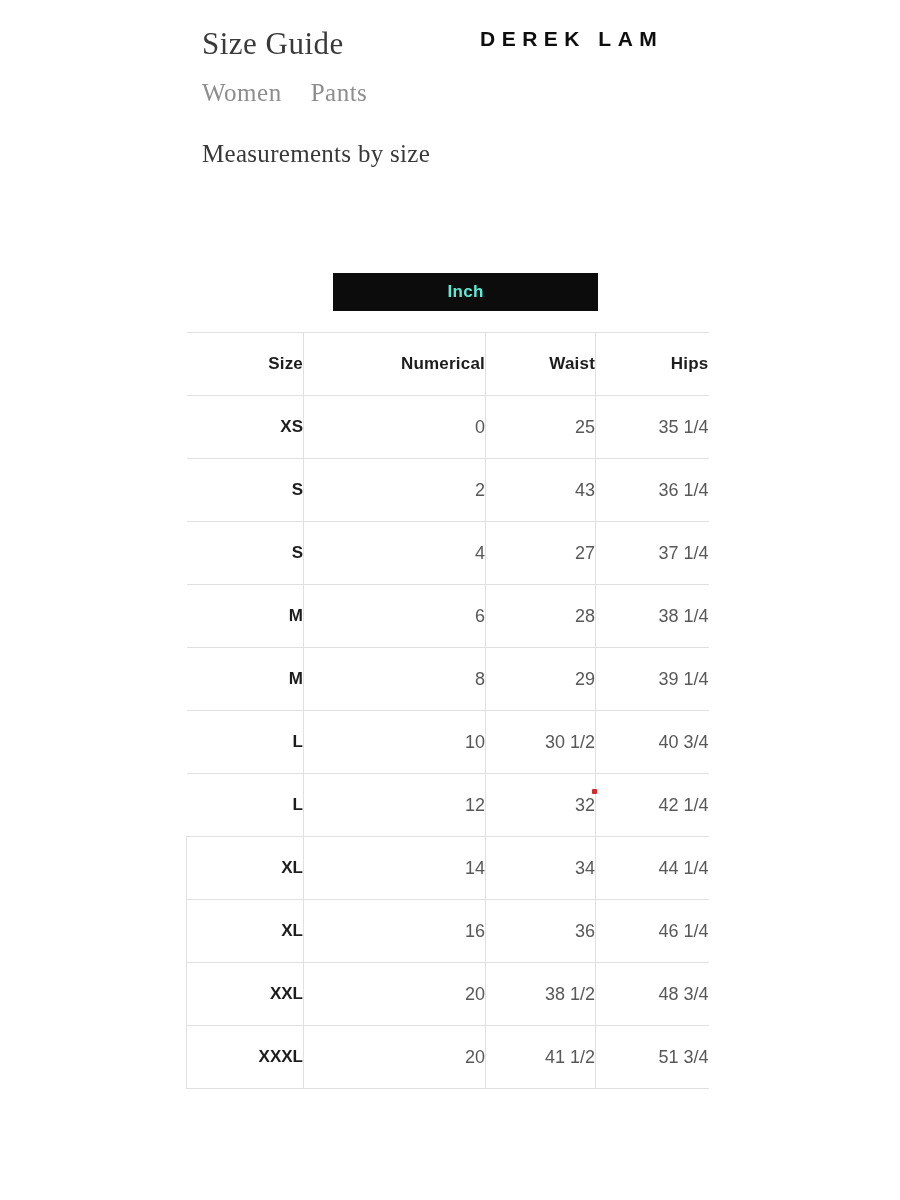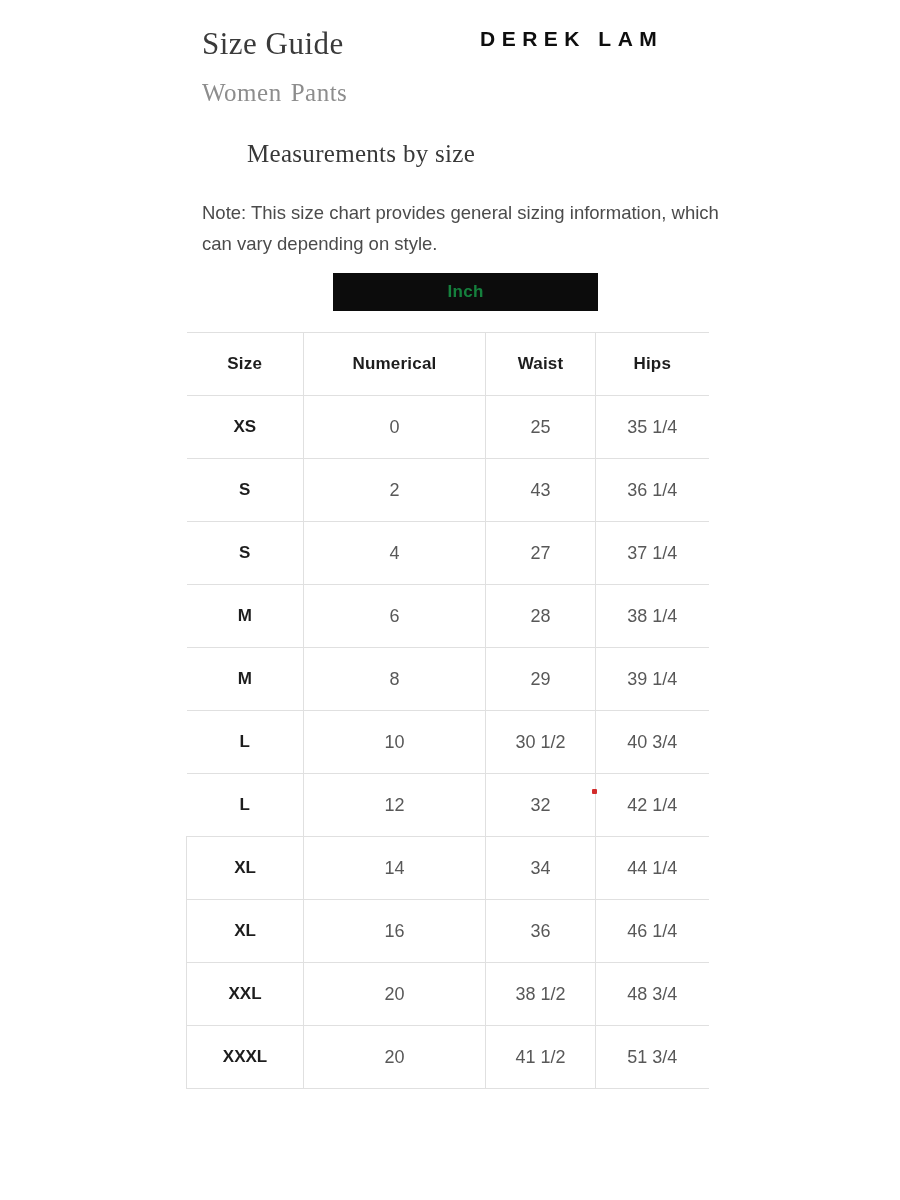--- a/index.html
+++ b/index.html
@@ -23,76 +23,75 @@
   }
   .breadcrumb {
     position: absolute;
     left: 202px; top: 79px;
     font-family: "Liberation Serif", serif;
     font-size: 25px;
     color: #8d8d8d;
     letter-spacing: 0.5px;
   }
   .breadcrumb span { cursor: pointer; }
-  .breadcrumb .crumb-gender { margin-right: 9px; }
+  .breadcrumb .crumb-gender { margin-right: 29px; }
   .brand-logo {
     position: absolute;
     left: 480px; top: 25px;
     font-size: 21px;
     font-weight: 700;
     color: #0e0e0e;
     letter-spacing: 6.5px;
     line-height: 28px;
     white-space: nowrap;
   }
   .section-title {
     position: absolute;
     left: 202px; top: 140px;
     font-family: "Liberation Serif", serif;
     font-size: 25px;
     font-weight: 400;
     color: #383838;
     letter-spacing: 0.3px;
-    margin-left: 45px;
   }
   .note {
     position: absolute;
     left: 202px; top: 197px;
     width: 528px;
     font-size: 18.5px;
     color: #4b4b4b;
     line-height: 31px;
   }
   .unit-button {
     position: absolute;
     left: 333px; top: 273px;
     width: 265px; height: 38px;
     background: #0c0c0c;
-    color: #15803d;
+    color: #5eead4;
     border: none;
     font-family: "Liberation Sans", sans-serif;
     font-size: 17px;
     font-weight: 700;
     letter-spacing: 0.3px;
     display: flex;
     align-items: center;
     justify-content: center;
     cursor: pointer;
   }
   .size-table {
     position: absolute;
     left: 186px; top: 332px;
     width: 522px;
     border-collapse: collapse;
     table-layout: fixed;
     background: #ffffff;
   }
   .size-table th, .size-table td {
     border-top: 1px solid #e0e0e0;
-    text-align: center;
+    text-align: right;
     vertical-align: middle;
     height: 63px;
   }
   .size-table th:not(:last-child),
   .size-table td:not(:last-child) {
     border-right: 1px solid #e0e0e0;
   }
   .size-table thead th {
     font-size: 17px;
     font-weight: 700;
@@ -133,21 +132,20 @@
   <div class="breadcrumb">
     <span class="crumb-gender">Women</span><span>Pants</span>
   </div>
 
   <div class="brand-logo">
     <div>DEREK LAM</div>
   </div>
 
   <div class="section-title">Measurements by size</div>
 
-  <div class="note">Note: This size chart provides general sizing information, which can vary depending on style.</div>
 
   <button class="unit-button">Inch</button>
 
   <table class="size-table">
     <colgroup>
       <col style="width:117px">
       <col style="width:182px">
       <col style="width:110px">
       <col style="width:113px">
     </colgroup>

